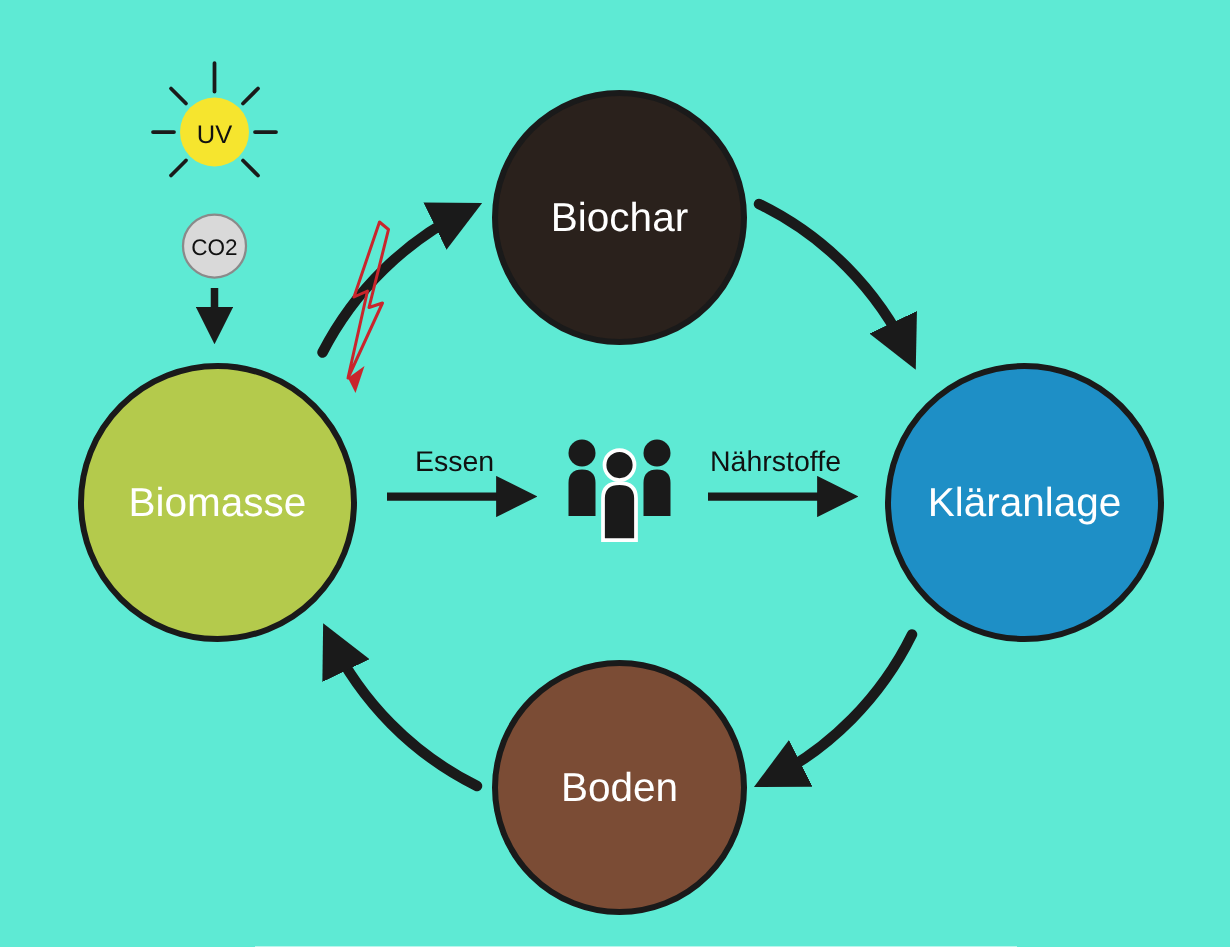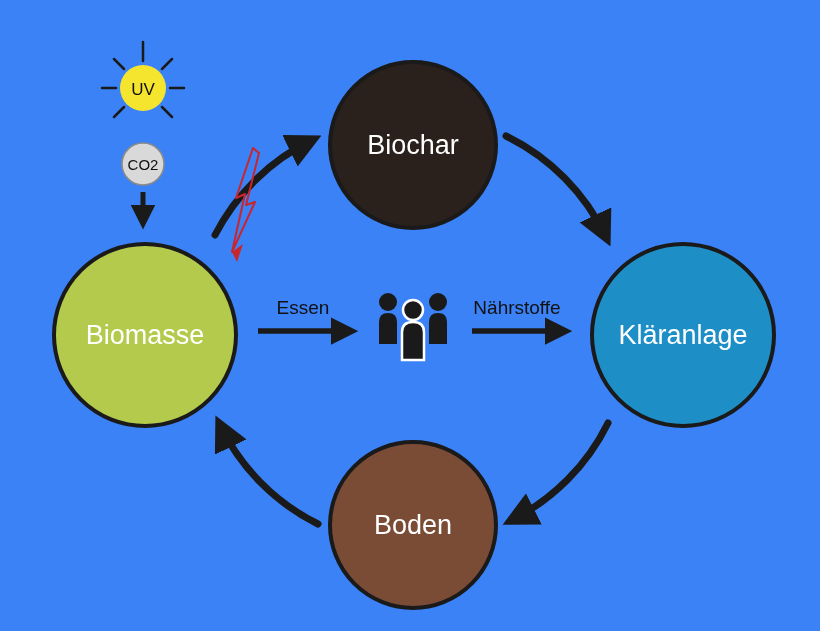--- a/index.html
+++ b/index.html
@@ -5,21 +5,21 @@
   html, body {
     margin: 0;
     padding: 0;
     background: #ffffff;
     font-family: "Liberation Sans", sans-serif;
   }
   .canvas {
     position: relative;
     width: 820px;
     height: 631px;
-    background: #3b82f6;
+    background: #5eead4;
     overflow: hidden;
   }
   svg text {
     font-family: "Liberation Sans", sans-serif;
   }
   .node-label {
     fill: #ffffff;
     font-size: 27px;
   }
   .flow-label {

